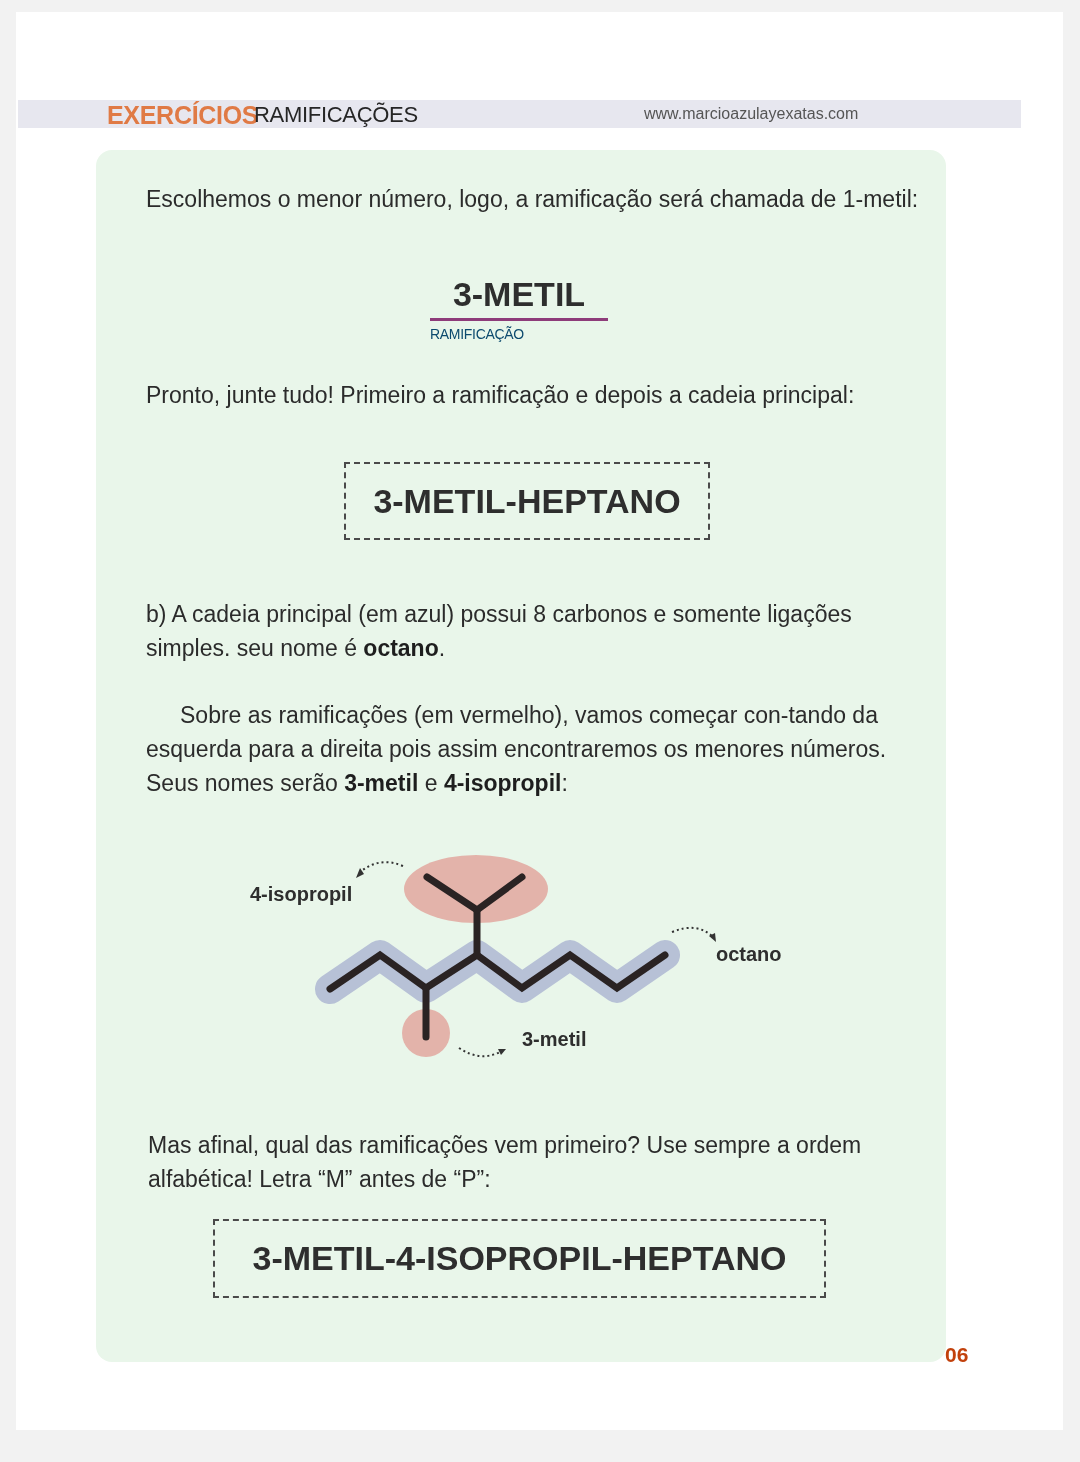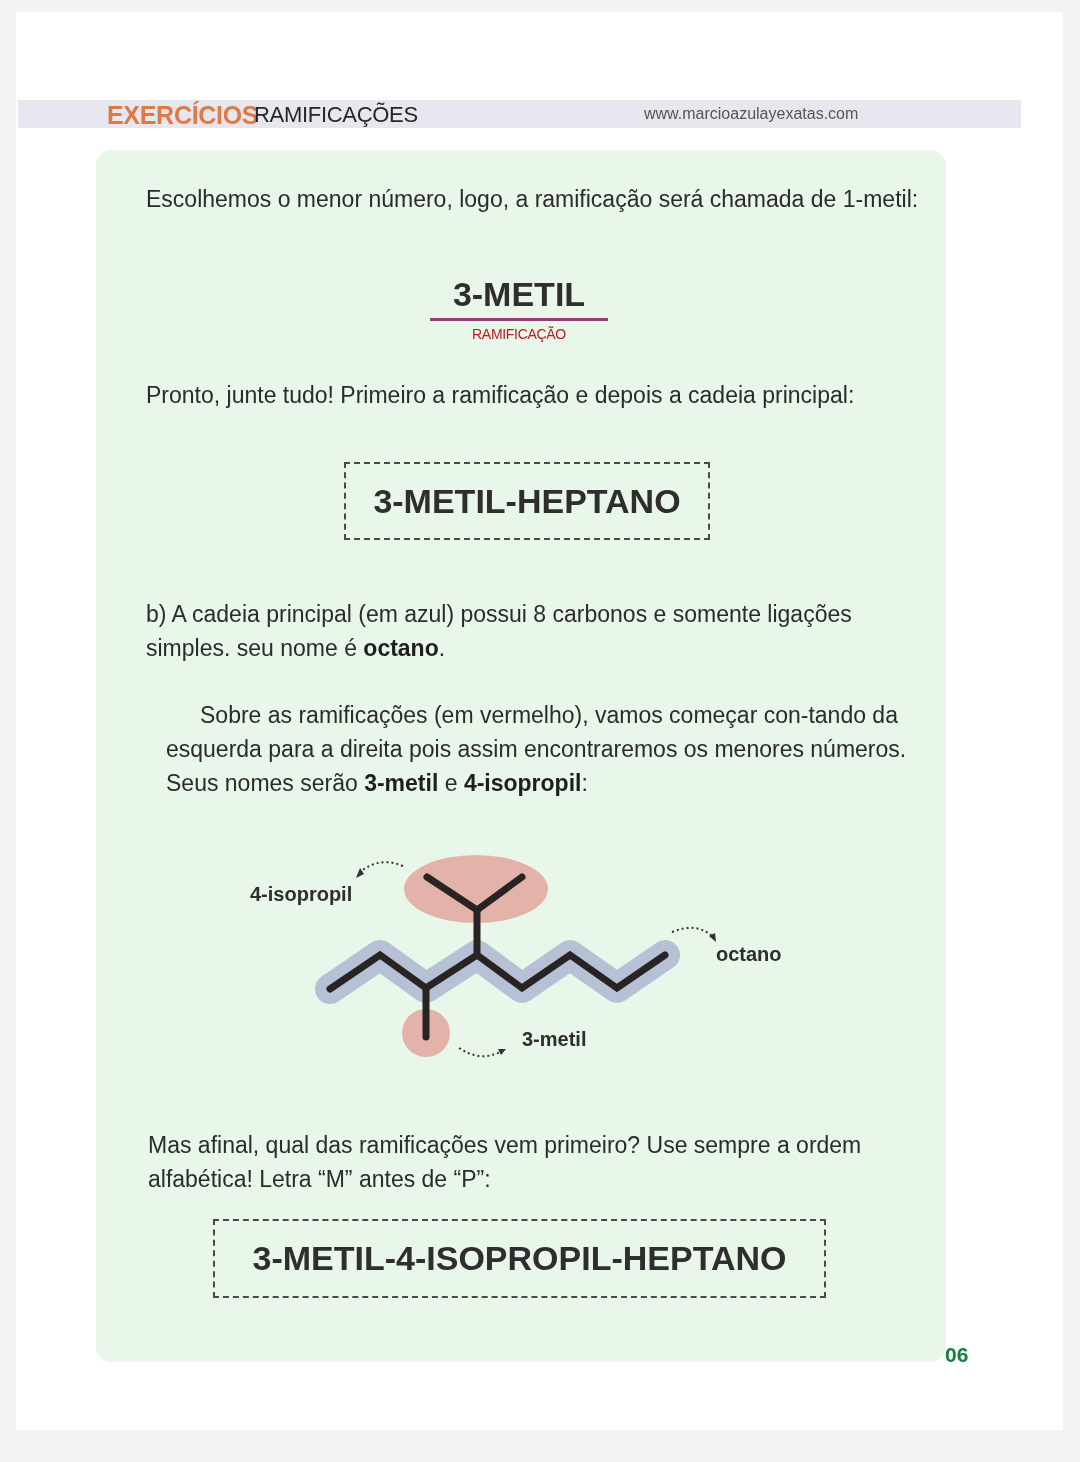--- a/index.html
+++ b/index.html
@@ -45,57 +45,56 @@
     border-radius: 16px;
   }
   .para {
     position: absolute; left: 146px;
     width: 790px;
     font-size: 23px; line-height: 34px;
     color: #2b2b2b;
     margin: 0;
   }
   .para b { font-weight: bold; color: #1e1e1e; }
-  .indent { text-indent: 34px; margin-left: 20px; }
+  .indent { text-indent: 34px; }
 
   .ram-title {
     position: absolute; left: 430px; top: 272px; width: 178px;
     text-align: center;
     font-size: 34px; font-weight: bold; color: #2e2e2e;
     line-height: 44px;
   }
   .ram-line {
     position: absolute; left: 430px; top: 318px;
     width: 178px; height: 3px;
     background: #8e3c7a;
   }
   .ram-sub {
     position: absolute; left: 430px; top: 326px; width: 178px;
-    text-align: center;
-    font-size: 14px; color: #b91c1c;
+    font-size: 14px; color: #0c4a6e;
     letter-spacing: -0.3px;
   }
 
   .answer-box {
     position: absolute;
     border: 2px dashed #4a4a4a;
     display: flex; align-items: center; justify-content: center;
     font-weight: bold; color: #2e2e2e;
     box-sizing: border-box;
   }
   .box1 { left: 344px; top: 462px; width: 366px; height: 78px; font-size: 34px; }
   .box2 { left: 213px; top: 1219px; width: 613px; height: 79px; font-size: 34px; }
 
   .diagram { position: absolute; left: 0; top: 0; }
   .lbl {
     position: absolute; font-weight: bold; font-size: 20px; color: #2e2e2e;
   }
   .page-num {
     position: absolute; left: 945px; top: 1343px;
-    font-size: 21px; font-weight: bold; color: #15803d;
+    font-size: 21px; font-weight: bold; color: #c2410c;
   }
 </style>
 </head>
 <body>
 
 <div class="page"></div>
 
 <div class="header-band"></div>
 <span class="hdr-ex">EXERCÍCIOS</span>
 <span class="hdr-topic">RAMIFICAÇÕES</span>

